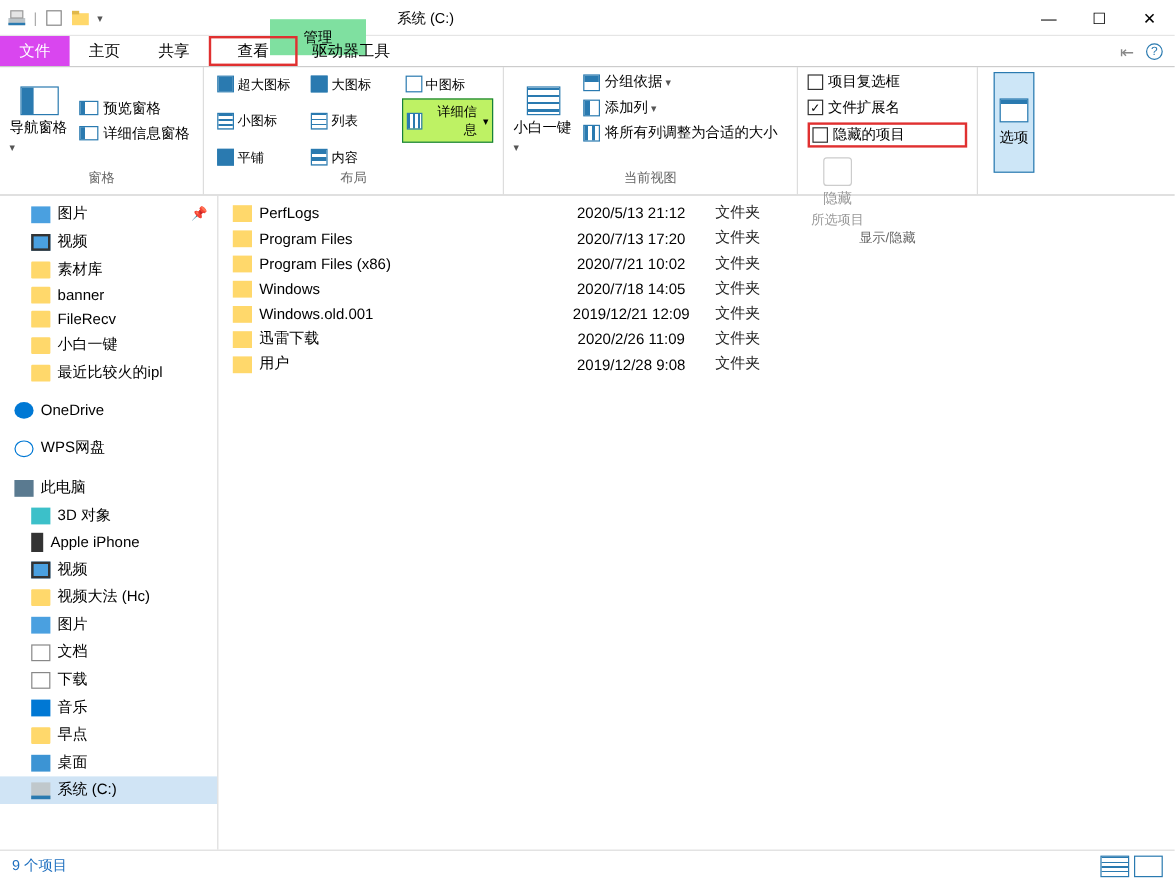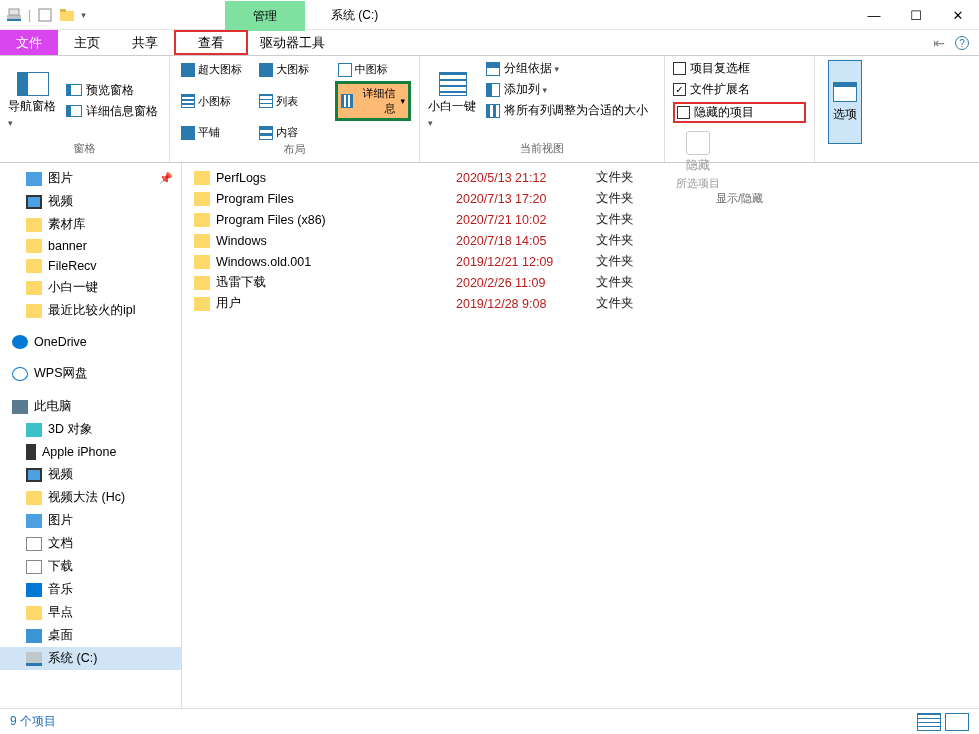--- a/index.html
+++ b/index.html
@@ -2,21 +2,21 @@
 <html><head>
 <meta charset="utf-8">
 <style>
 * { box-sizing: border-box; margin: 0; padding: 0; font-family: "Microsoft YaHei", "Segoe UI", sans-serif; }
 body { background: #fff; width: 979px; height: 734px; overflow: hidden; font-size: 12px; color: #000; position: relative; }
 
 
 .title-bar { height: 30px; background: #fff; display: flex; align-items: center; border-bottom: 1px solid #e5e5e5; position: relative; }
 .title-bar .qat { display: flex; align-items: center; gap: 6px; padding-left: 6px; }
 .title-bar .qat-icon { width: 16px; height: 16px; }
-.title-bar .manage-tab { position: absolute; left: 225px; top: 1px; height: 30px; padding: 0 28px; display: flex; align-items: center; background: #7fe0a0; color: #000; }
+.title-bar .manage-tab { position: absolute; left: 225px; top: 16px; height: 30px; padding: 0 28px; display: flex; align-items: center; background: #7fe0a0; color: #000; }
 .title-bar .title-text { position: absolute; left: 325px; top: 0; height: 30px; display: flex; align-items: center; padding-left: 6px; }
 .win-controls { position: absolute; right: 0; top: 0; display: flex; height: 30px; }
 .win-controls div { width: 42px; height: 30px; display: flex; align-items: center; justify-content: center; cursor: pointer; font-size: 13px; }
 .win-controls .minimize::after { content: "—"; }
 .win-controls .maximize::after { content: "☐"; }
 .win-controls .close::after { content: "✕"; }
 
 
 .menu-tabs { height: 26px; display: flex; align-items: stretch; border-bottom: 1px solid #ccc; position: relative; }
 .menu-tabs .tab { padding: 0 16px; display: flex; align-items: center; cursor: pointer; font-size: 13px; }
@@ -39,21 +39,21 @@
 .nav-pane-icon { width: 32px; height: 24px; border: 1px solid #2a7ab0; }
 .nav-pane-icon::before { content: ""; display: block; width: 10px; height: 100%; background: #2a7ab0; }
 .pane-options { display: flex; flex-direction: column; gap: 4px; justify-content: center; }
 .pane-opt { display: flex; align-items: center; gap: 4px; cursor: pointer; font-size: 12px; }
 .pane-opt-icon { width: 16px; height: 12px; border: 1px solid #2a7ab0; background: linear-gradient(to right, #2a7ab0 4px, #fff 4px); }
 
 
 .layout-group { width: 250px; }
 .layout-grid { display: grid; grid-template-columns: repeat(3, 1fr); gap: 2px; width: 100%; }
 .layout-item { display: flex; align-items: center; gap: 3px; padding: 2px 3px; cursor: pointer; font-size: 11px; text-align: right; }
-.layout-item.selected { background: #fdba74; border: 3px solid #15803d; }
+.layout-item.selected { background: #bef264; border: 1px solid #15803d; }
 .layout-icon { width: 14px; height: 14px; border: 1px solid #2a7ab0; display: inline-block; }
 .layout-icon.huge-i { background: linear-gradient(#2a7ab0, #2a7ab0); }
 .layout-icon.large-i { background: #2a7ab0; }
 .layout-icon.med-i { background: #fff; }
 .layout-icon.small-i { background: repeating-linear-gradient(#2a7ab0 0 2px, #fff 2px 4px); }
 .layout-icon.list-i { background: repeating-linear-gradient(#2a7ab0 0 1px, #fff 1px 4px); }
 .layout-icon.details-i { background: repeating-linear-gradient(90deg,#2a7ab0 0 2px,#fff 2px 4px); }
 .layout-icon.tiles-i { background: #2a7ab0; }
 .layout-icon.content-i { background: repeating-linear-gradient(#2a7ab0 0 3px,#fff 3px 6px); }
 
@@ -110,21 +110,21 @@
 .ticon.down { background: #fff; border: 1px solid #888; position: relative; }
 .ticon.music { background: #0078d4; }
 .ticon.desk { background: #3c94d4; }
 .ticon.drive { background: #c0c8cc; border-bottom: 3px solid #2a7ab0; }
 
 
 .file-area { flex: 1; overflow: auto; padding: 4px 0; }
 .file-row { display: flex; align-items: center; padding: 2px 12px; cursor: pointer; font-size: 12.5px; }
 .file-row .icon { width: 16px; height: 14px; background: #ffd86b; margin-right: 6px; }
 .file-row .name { width: 240px; }
-.file-row .date { width: 140px; color: #b91c1c; }
+.file-row .date { width: 140px; color: #000000; text-align: center; }
 .file-row .type { width: 80px; color: #222; }
 
 
 .status-bar { position: absolute; bottom: 0; left: 0; right: 0; height: 26px; border-top: 1px solid #ddd; display: flex; align-items: center; padding: 0 10px; font-size: 12px; color: #1e6fbf; }
 .status-right { margin-left: auto; display: flex; gap: 4px; }
 .view-mode { width: 24px; height: 18px; border: 1px solid #2a7ab0; cursor: pointer; }
 .view-mode.details-v { background: repeating-linear-gradient(#2a7ab0 0 1px, #fff 1px 4px); }
 .view-mode.large-v { background: #fff; }
 
 .dropdown-arrow::after { content: " ▾"; font-size: 9px; color: #555; }

